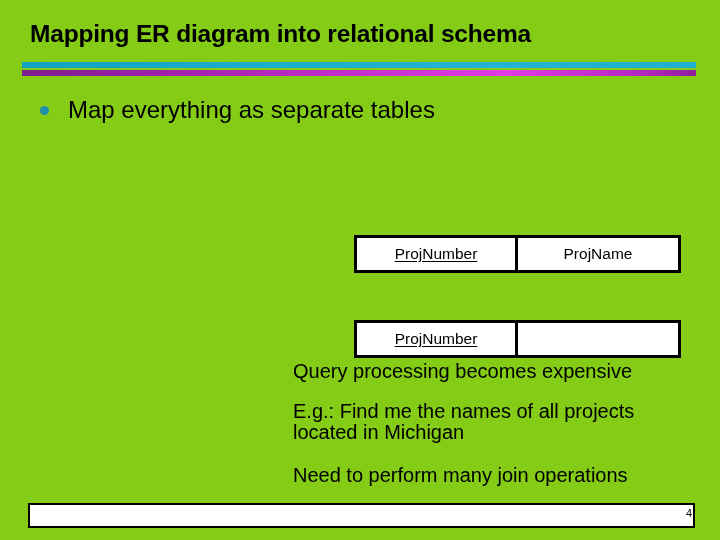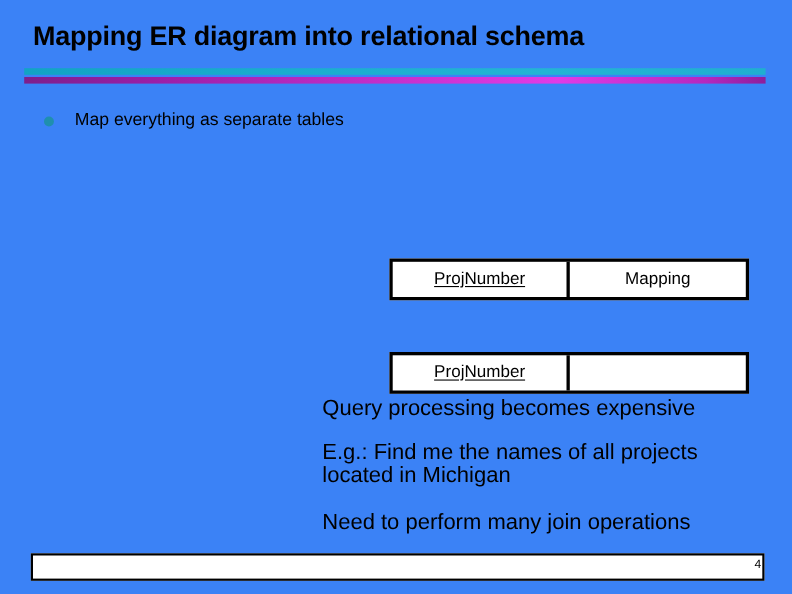--- a/index.html
+++ b/index.html
@@ -2,21 +2,21 @@
 <html><head>
 <meta charset="utf-8">
 <title>Slide</title>
 <style>
   html,body{margin:0;padding:0;background:#ffffff;}
   body{
     width:720px;height:540px;position:relative;overflow:hidden;
     font-family:"Liberation Sans","DejaVu Sans",sans-serif;
     -webkit-font-smoothing:none;
   }
-  .slide{position:absolute;inset:0;background:#3b82f6;}
+  .slide{position:absolute;inset:0;background:#84cc16;}
 
   
   .title{
     position:absolute;left:30px;top:19px;width:670px;
     font-size:24.5px;font-weight:bold;color:#000000;
     letter-spacing:-0.2px;line-height:30px;white-space:nowrap;
   }
 
   
   .bar-cyan{
@@ -29,21 +29,21 @@
   }
 
   
   .bullet-row{position:absolute;left:40px;top:96px;width:620px;height:30px;}
   .bullet-dot{
     position:absolute;left:0px;top:10px;width:9px;height:9px;border-radius:50%;
     background:#1F8FAE;
   }
   .bullet-text{
     position:absolute;left:28px;top:0px;
-    font-size:16px;color:#000000;line-height:28px;white-space:nowrap;text-align:right;
+    font-size:24px;color:#000000;line-height:28px;white-space:nowrap;text-align:right;
   }
 
   
   .er{position:absolute;left:60px;top:168px;width:260px;height:160px;}
   .er svg{display:block;}
 
   
   .rtable{position:absolute;border:3px solid #000000;background:#ffffff;
           display:flex;box-sizing:border-box;margin-top:38px;}
   .rtable .cell{
@@ -88,21 +88,21 @@
     <span class="bullet-dot"></span>
     <span class="bullet-text">Map everything as separate tables</span>
   </div>
 
 
   <div class="rtable" id="table-1">
     <div class="cell left">
       <span class="pk">ProjNumber</span>
     </div>
     <div class="cell right">
-      <span>Mapping</span>
+      <span>ProjName</span>
     </div>
   </div>
 
   <div class="rtable" id="table-2">
     <div class="cell left">
       <span class="pk">ProjNumber</span>
     </div>
   </div>
 
   <div class="para" id="para-1">Query processing becomes expensive</div>

